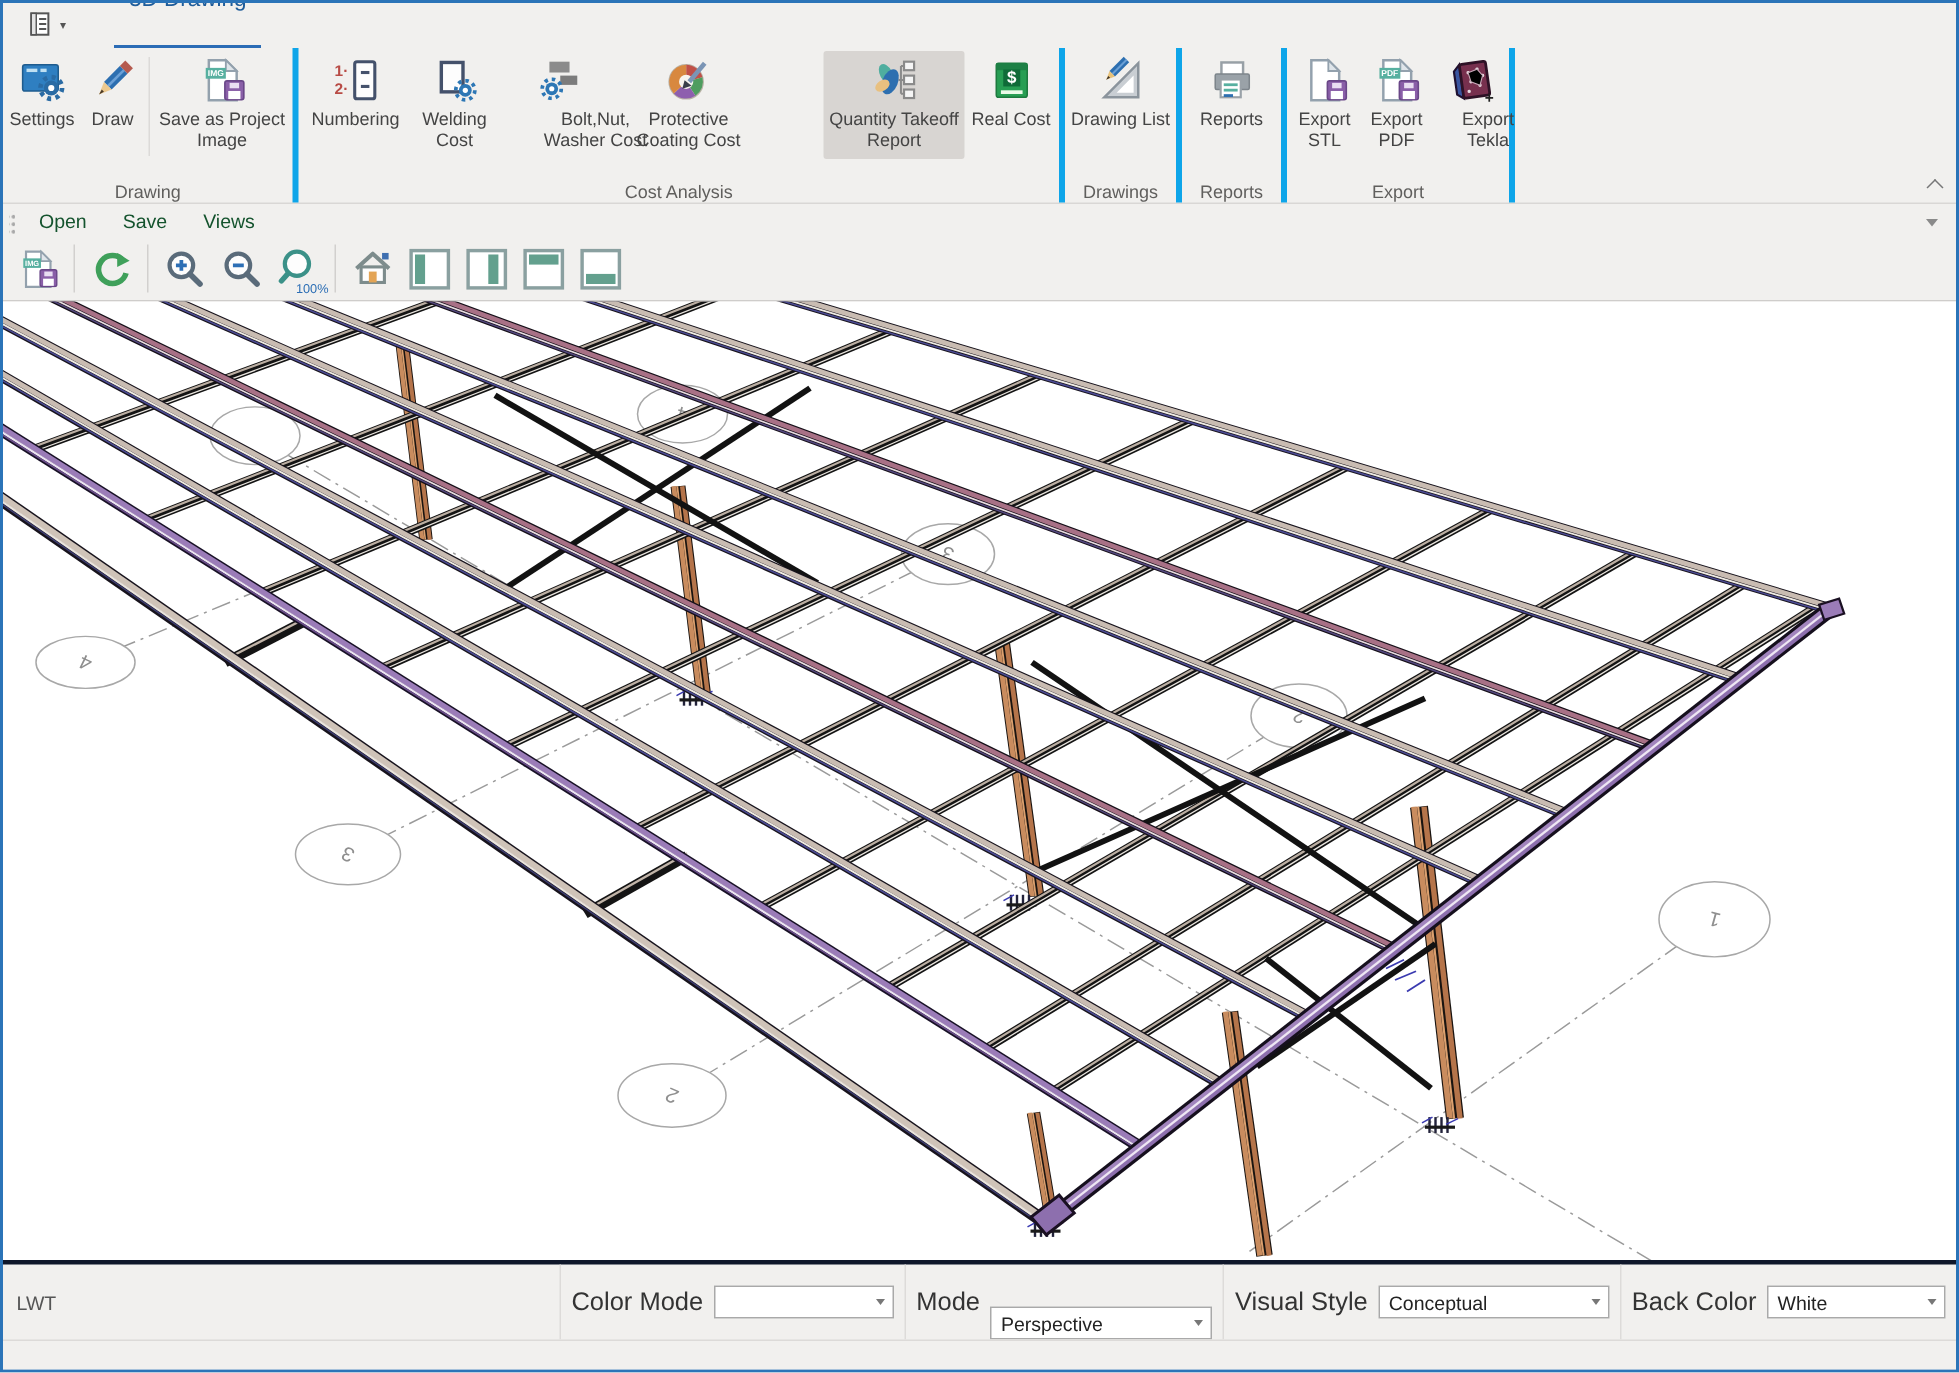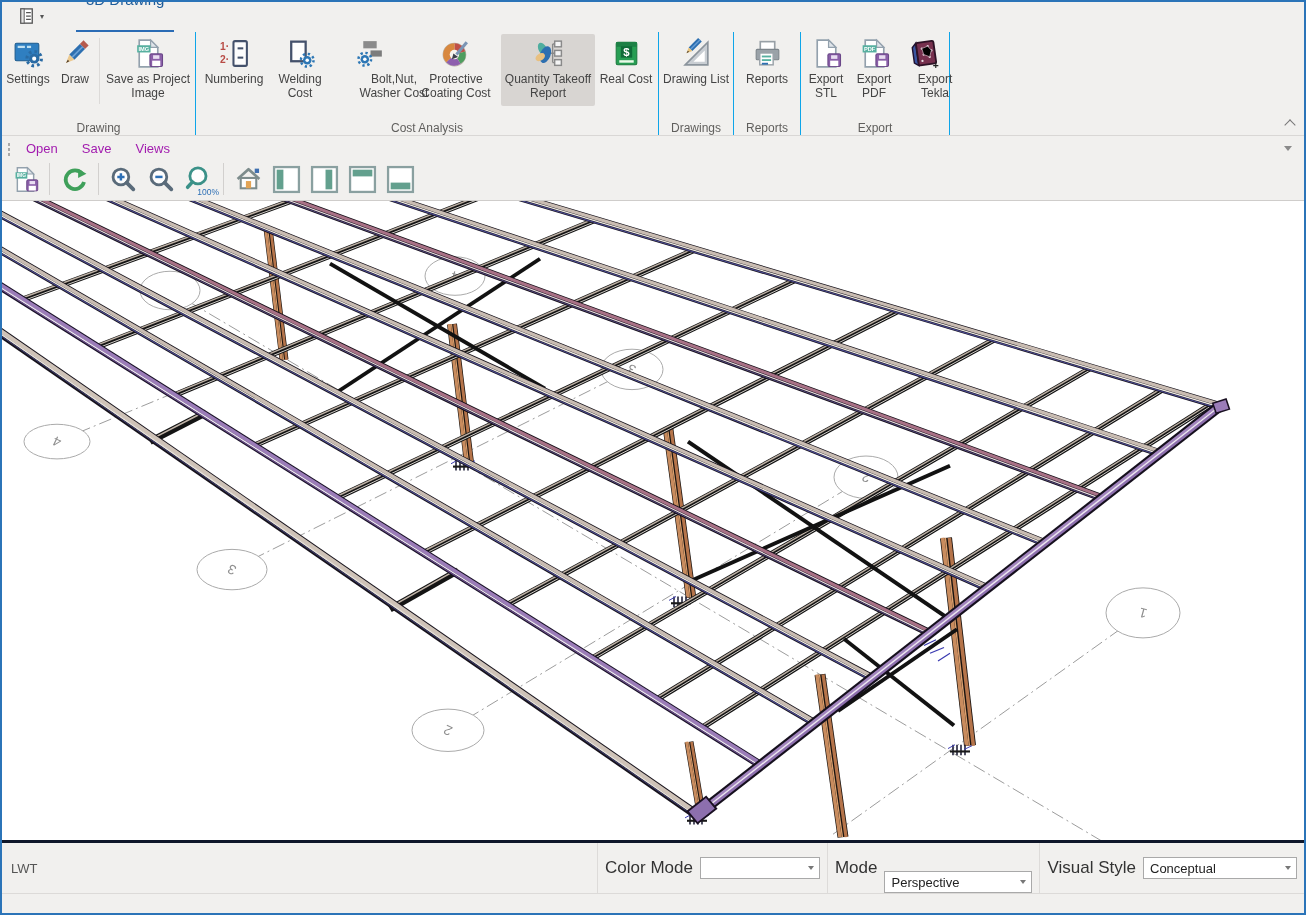--- a/index.html
+++ b/index.html
@@ -11,35 +11,35 @@
     display:flex;flex-direction:column;
     font-family:"Liberation Sans","DejaVu Sans",sans-serif;
     position:relative;overflow:hidden;
   }
   
   .tabrow{height:30px;display:flex;align-items:flex-end;padding-left:12px;flex:0 0 auto;}
   .appbtn{display:flex;align-items:center;gap:3px;padding:2px 4px;margin-bottom:4px;cursor:default;}
   .appbtn .caret{font-size:8px;color:#555;}
   .tab{margin-left:28px;padding:4px 10px 22px;font-size:15px;color:#1f5c99;border-bottom:2px solid #2b6cb5;}
   .ribbonbody{height:104px;display:flex;align-items:stretch;position:relative;flex:0 0 auto;border-bottom:1px solid #d9d7d5;}
-  .rgroup{display:flex;flex-direction:column;border-right:1px solid #0ea5e9;padding-top:2px;gap:14px;}
+  .rgroup{display:flex;flex-direction:column;border-right:4px solid #0ea5e9;padding-top:2px;gap:14px;}
   .rgroup-buttons{display:flex;flex:1;align-items:flex-start;padding:0 1px;}
   .rgroup-label{text-align:center;font-size:12px;color:#605f5d;padding:1px 6px 4px;}
   .rbtn{display:flex;flex-direction:column;align-items:center;padding-top:3px;height:72px;border-radius:2px;}
   .rbtn svg{width:33px;height:33px;flex:0 0 auto;}
   .rbtn .lbl{font-size:12px;line-height:14px;text-align:center;color:#444;margin-top:2px;}
   .rbtn.selected{background:#d8d5d2;}
   .vsep{width:1px;background:#dcdad8;align-self:stretch;margin:4px 2px 2px;}
   .ribbon-collapse{position:absolute;right:10px;bottom:8px;width:9px;height:9px;}
   .ribbon-collapse:before{content:"";position:absolute;left:1px;top:3px;width:7px;height:7px;border-top:1.6px solid #777;border-left:1.6px solid #777;transform:rotate(45deg);}
   
   .toolbar{flex:0 0 auto;border-bottom:1px solid #cfcdcb;background:#f1f0ee;}
   .menurow{height:22px;display:flex;align-items:center;padding:2px 6px 0 4px;position:relative;}
   .grip{width:4px;height:15px;margin-right:8px;background-image:radial-gradient(#a9a9a9 1px,transparent 1.3px);background-size:4px 5px;background-position:1px 1px;}
-  .menuitem{font-size:13px;color:#a21caf;padding:2px 8px;margin-right:8px;}
+  .menuitem{font-size:13px;color:#14532d;padding:2px 8px;margin-right:8px;}
   .menurow .overflow{margin-left:auto;width:0;height:0;border-left:4px solid transparent;border-right:4px solid transparent;border-top:5px solid #8a8a8a;margin-right:6px;}
   .iconrow{height:42px;display:flex;align-items:center;padding:0 4px;}
   .tbtn{width:38px;height:38px;display:flex;align-items:center;justify-content:center;position:relative;border-radius:2px;}
   .tbtn svg{width:29px;height:29px;}
   .tbtn .badge{position:absolute;bottom:1px;right:-1px;font-size:8.5px;color:#2d6fb5;}
   .tsep{width:1px;height:32px;background:#d2d0ce;margin:0 5px;}
   
   .viewport{flex:1 1 auto;background:#ffffff;position:relative;}
   .viewport svg{position:absolute;inset:0;width:100%;height:100%;}
   
@@ -299,21 +299,21 @@
                 <use href="#sy-bolt-nut"></use>
               </svg>
               <div class="lbl" style="width: 82px; margin-left: 48px;">Bolt,Nut, Washer Cost</div>
             </div>
             <div class="rbtn" style="width: 90px;">
               <svg>
                 <use href="#sy-coating"></use>
               </svg>
               <div class="lbl" style="width: 90px;">Protective Coating Cost</div>
             </div>
-            <div class="rbtn selected" style="width: 94px;">
+            <div class="rbtn selected" style="width: 94px; margin-left: 45px;">
               <svg>
                 <use href="#sy-quantity"></use>
               </svg>
               <div class="lbl" style="width: 94px;">Quantity Takeoff Report</div>
             </div>
             <div class="rbtn" style="width: 62px;">
               <svg>
                 <use href="#sy-real-cost"></use>
               </svg>
               <div class="lbl" style="width: 62px;">Real Cost</div>
@@ -675,16 +675,23 @@
             <div class="arr"></div>
           </div>
         </div>
         <div class="sfield">
           <div class="flabel">Visual Style</div>
           <div class="combo" style="width: 154px;">
             <div class="val">Conceptual</div>
             <div class="arr"></div>
           </div>
         </div>
+        <div class="sfield">
+          <div class="flabel">Back Color</div>
+          <div class="combo" style="width: 119px;">
+            <div class="val">White</div>
+            <div class="arr"></div>
+          </div>
+        </div>
       </div>
   </div>
   <div class="bottomstrip"></div>
 </div>
 
 </body></html>

